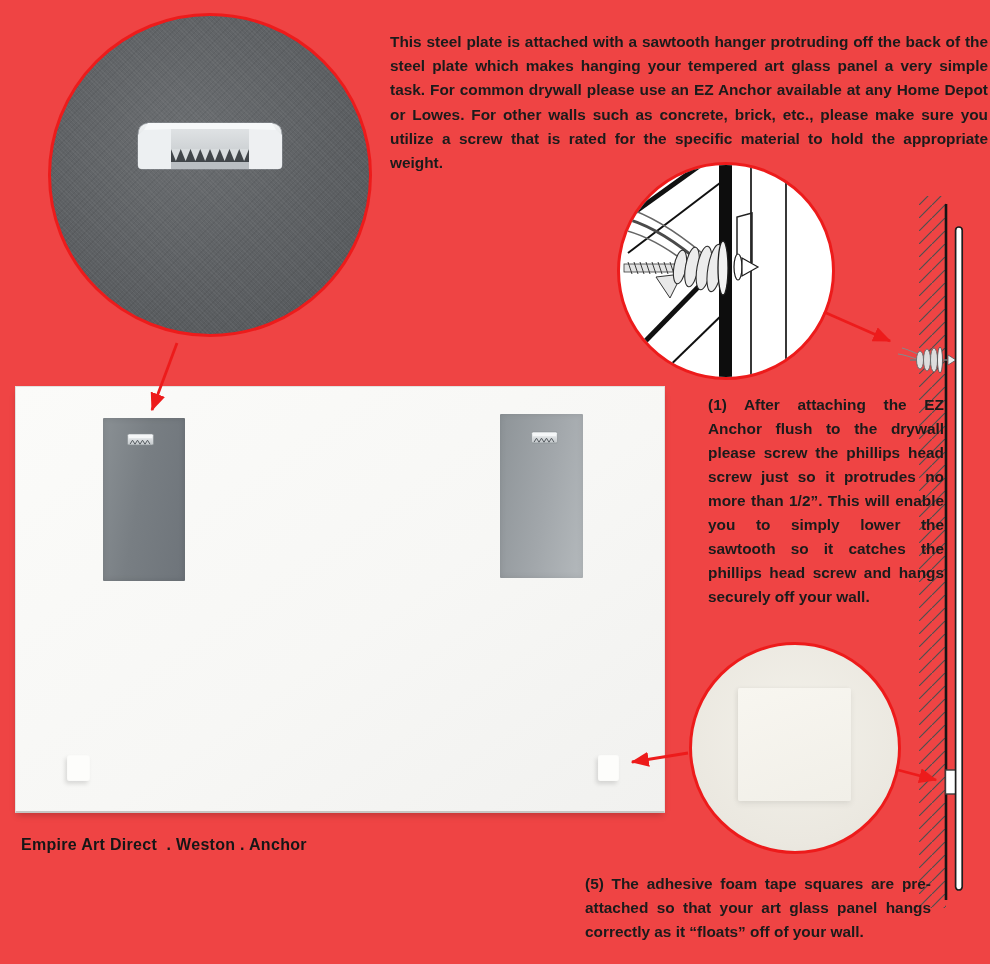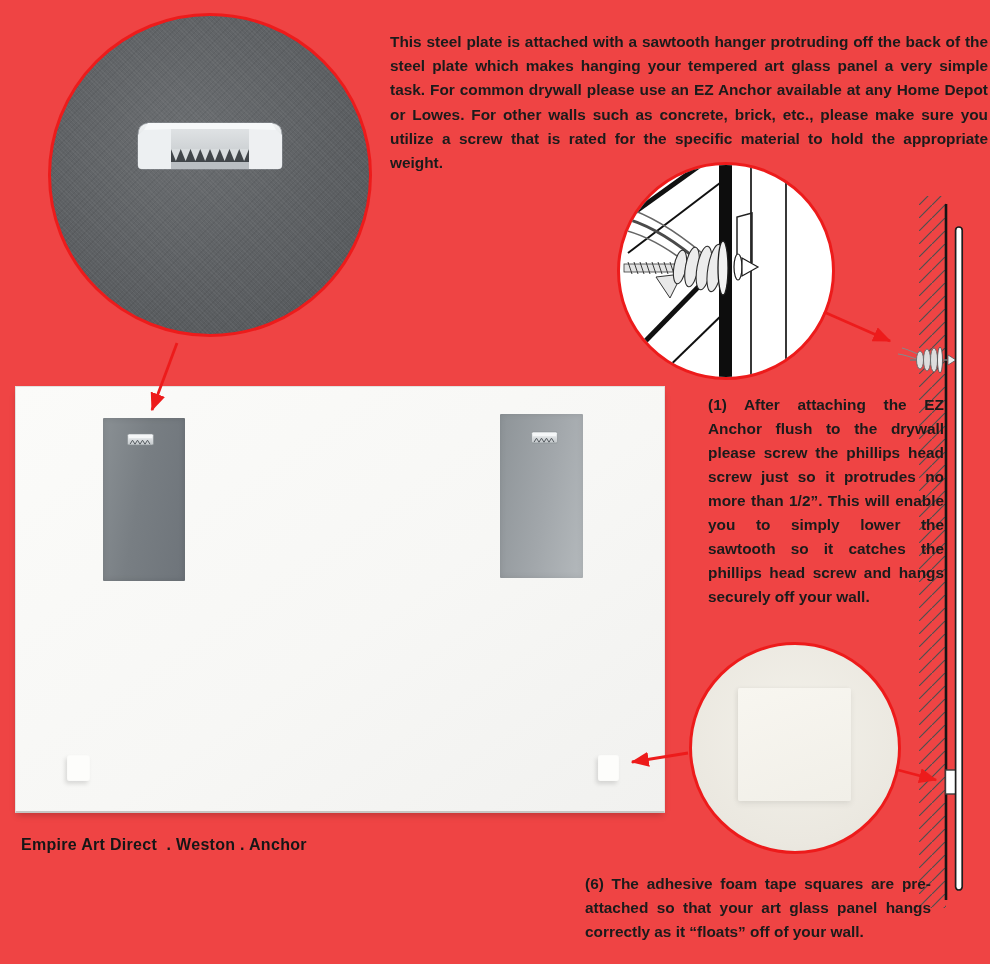--- a/index.html
+++ b/index.html
@@ -198,21 +198,21 @@
     <div id="foam-left" class="foam-sq"></div>
     <div id="foam-right" class="foam-sq"></div>
   </div>
 
   <div id="step1-text" class="txt">(1) After attaching the EZ Anchor flush to the drywall please screw the phillips head screw just so it protrudes no more than 1/2”. This will enable you to simply lower the sawtooth so it catches the phillips head screw and hangs securely off your wall.</div>
 
   <div id="foam-circle" class="circle">
     <div id="foam-big-square"></div>
   </div>
 
-  <div id="step2-text" class="txt">(6) The adhesive foam tape squares are pre-attached so that your art glass panel hangs correctly as it “floats” off of your wall.</div>
+  <div id="step2-text" class="txt">(5) The adhesive foam tape squares are pre-attached so that your art glass panel hangs correctly as it “floats” off of your wall.</div>
 
   <div id="brand-line">Empire Art Direct  . Weston . Anchor</div>
 
   <svg id="arrows" width="990" height="964" viewBox="0 0 990 964">
     <defs>
       <marker id="ah" markerWidth="6.5" markerHeight="5.4" refX="6" refY="2.7" orient="auto" markerUnits="strokeWidth">
         <path d="M0,0 L6.5,2.7 L0,5.4 Z" fill="#ed1b1b"></path>
       </marker>
     </defs>
     <line x1="177" y1="343" x2="152" y2="410" stroke="#ed1b1b" stroke-width="2.8" marker-end="url(#ah)"></line>

